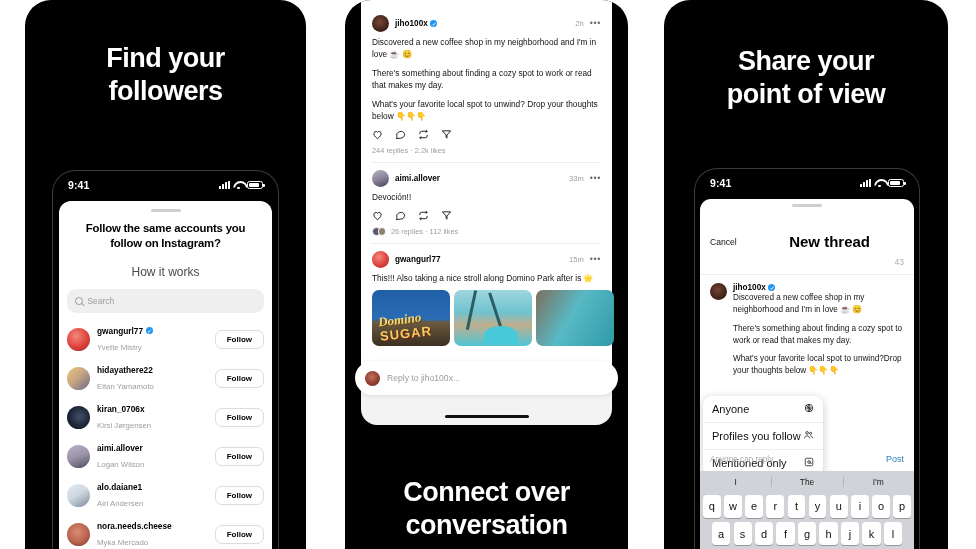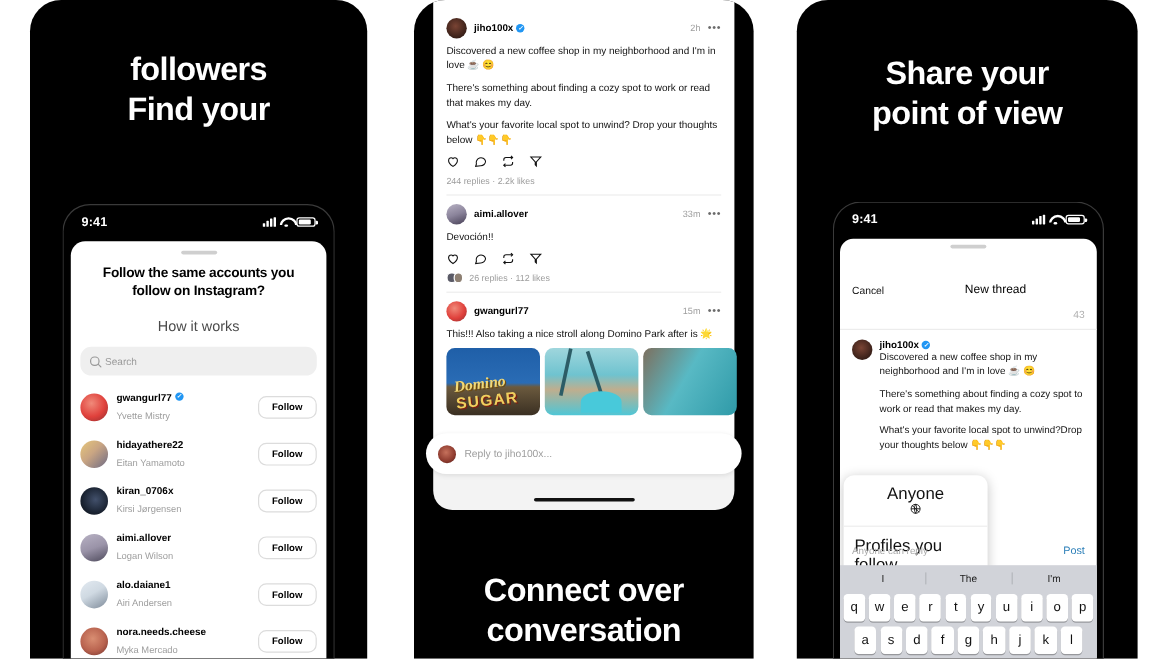--- a/index.html
+++ b/index.html
@@ -99,33 +99,33 @@
 
   
   .phone3{ position:absolute; left:30px; top:168px; width:226px; height:381px;
     background:#000; border-radius:23px 23px 0 0; border:1.5px solid #3a3a3a; border-bottom:none;
     overflow:hidden; }
   .sheet3{ position:absolute; left:5px; right:5px; top:30px; bottom:0; background:#fff;
     border-radius:11px 11px 0 0; overflow:hidden; }
   .nt-head{ display:flex; align-items:center; justify-content:space-between;
     padding:7px 10px 7px; border-bottom:1px solid #ececec; }
   .nt-cancel{ font-size:8.6px; color:#111; }
-  .nt-title{ font-size:10px; font-weight:400; color:#000;padding-left:28px; }
+  .nt-title{ font-size:15px; font-weight:700; color:#000;padding-left:28px; }
   .nt-count{ font-size:8.6px; color:#b0b0b0;margin-top:41px; }
   .nt-body{ padding:8px 10px 0; display:flex; gap:6px; }
   .nt-av{ width:17px; height:17px; border-radius:50%; flex:none; background-size:cover; }
   .nt-name{ font-size:8.2px; font-weight:700; color:#000; display:flex; align-items:center; gap:2.5px; }
   .nt-text{ font-size:8.2px; color:#141414; line-height:1.45; margin-top:3px; }
   .nt-text p{ margin-bottom:6.5px; }
   .nt-text p:last-child{ margin-bottom:0; }
 
   .dropdown{ position:absolute; left:3px; top:197px; width:120px; background:#fff;
     border-radius:9px; box-shadow:0 2px 10px rgba(0,0,0,.22); overflow:hidden; }
   .dd-item{ display:flex; align-items:center; justify-content:space-between;
-    padding:7px 9px; font-size:14px; color:#111; border-bottom:1px solid #ededed;flex-direction:column; }
+    padding:7px 9px; font-size:11px; color:#111; border-bottom:1px solid #ededed; }
   .dd-item:last-child{ border-bottom:none; }
   .dd-ic{ font-size:9px; color:#111; }
 
   .replybar{ position:absolute; left:0; right:0; top:250px; display:flex; align-items:center;
     justify-content:space-between; padding:5px 10px; }
   .reply-note{ font-size:8.2px; color:#a9a9a9; }
   .post-btn{ font-size:9px; color:#2c7fb8; font-weight:400;padding-left:21px; }
 
   .kb{ position:absolute; left:0; right:0; bottom:0; top:272px; background:#d1d3d9; padding-top:3px;}
   .kb-sugg{ display:flex; height:16px; }
@@ -138,22 +138,22 @@
     box-shadow:0 1px 0 rgba(0,0,0,.28); }
   .kb-row.r2{ padding:0 12px; }
 </style>
 </head>
 <body>
 
 <div id="root">
 
   <div class="panel p1">
     <div class="headline" style="top:42px">
+      <span class="ln">Find your</span>
       <span class="ln">followers</span>
-      <span class="ln">Find your</span>
     </div>
 
     <div class="phone1">
       <div class="statusbar">
         <div class="time">9:41</div>
         <div class="sb-right">
           <span class="sig">
               <i></i>
               <i></i>
               <i></i>

